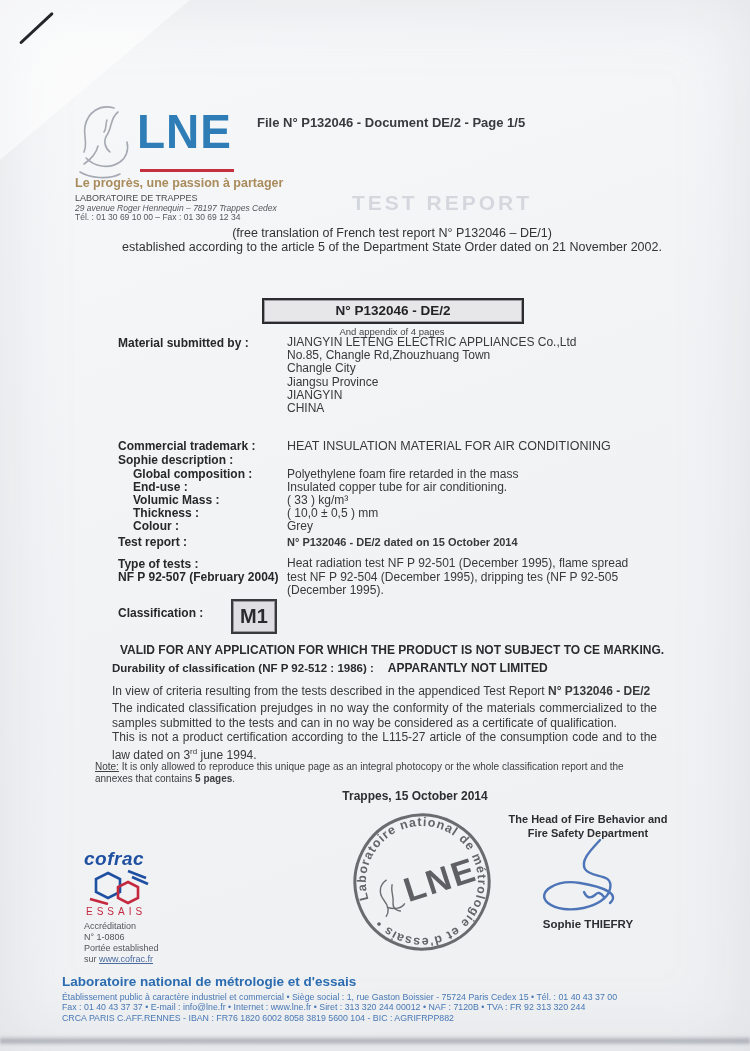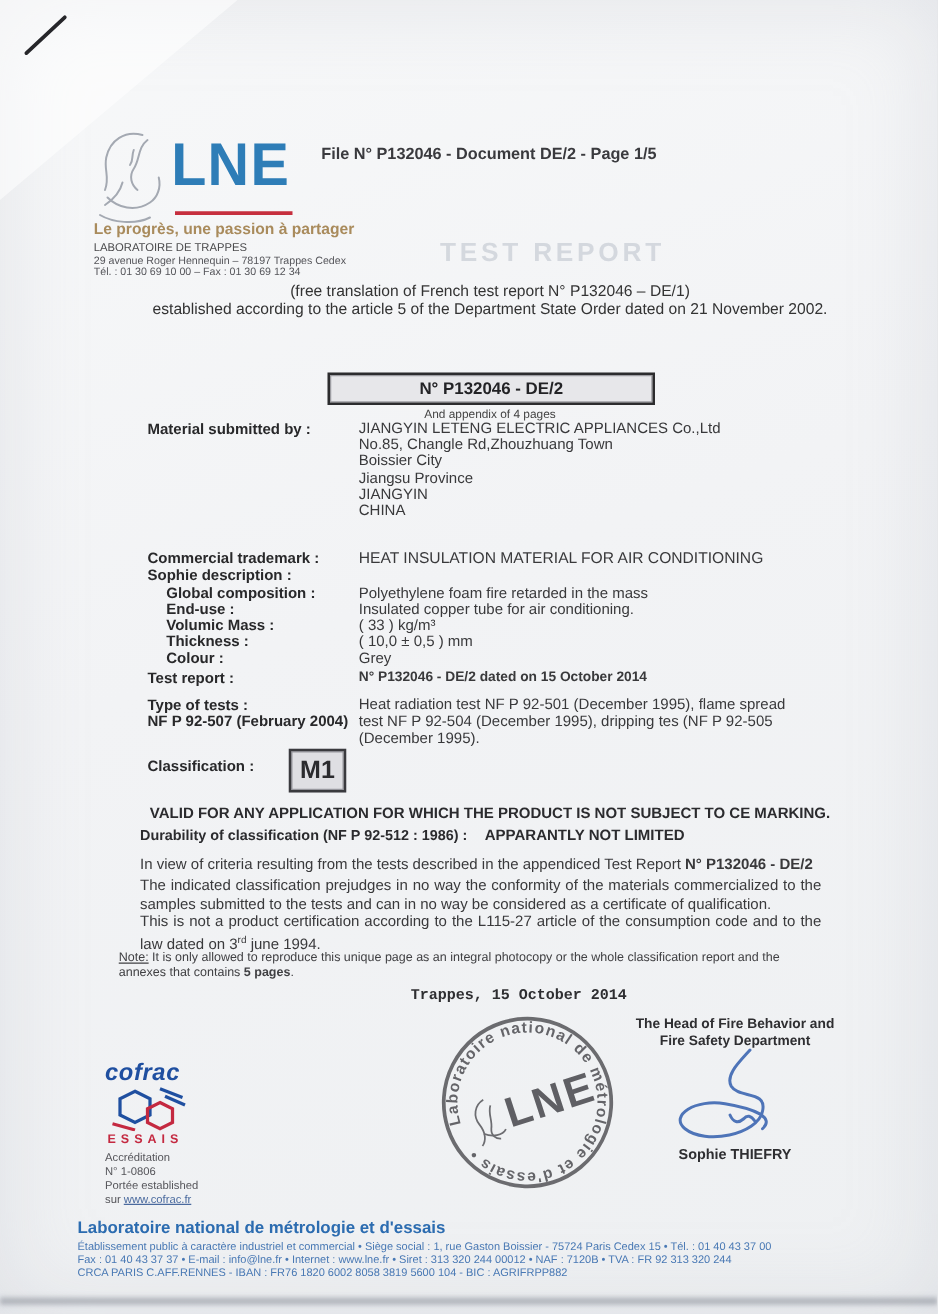--- a/index.html
+++ b/index.html
@@ -15,21 +15,21 @@
   .val{font-size:12px; color:#39393b; white-space:nowrap;}
   .corner-light{left:0;top:0;width:190px;height:160px;
     background:rgba(255,255,255,.55); clip-path:polygon(0 0,100% 0,0 100%);}
   .pen-mark{left:20px;top:42px;width:45px;height:3px;background:#26262a;
     transform:rotate(-43deg); transform-origin:left center; border-radius:2px;}
   .lne-word{left:137px;top:103px;font-size:46px;font-weight:800;letter-spacing:1px;
     color:#2e7db7;transform:scaleY(1.05);transform-origin:top left;}
   .lne-underline{left:140px;top:169px;width:94px;height:3px;background:#c62f3e;}
   .tagline{left:75px;top:176px;font-size:12.5px;font-weight:bold;color:#a98b5c;white-space:nowrap;}
   .lab-name{left:75px;top:193px;font-size:9px;color:#4a4a4c;white-space:nowrap;}
-  .lab-addr{left:75px;top:203px;font-size:8.5px;color:#55555a;white-space:nowrap;}
+  .lab-addr{left:75px;top:203px;font-size:8.5px;color:#55555a;white-space:nowrap;font-style:italic;}
   .lab-tel{left:75px;top:212px;font-size:8.5px;color:#55555a;white-space:nowrap;}
   .file-line{left:257px;top:115px;font-size:13px;font-weight:bold;color:#3a3a3e;white-space:nowrap;}
   .ghost{left:352px;top:191px;font-size:21px;font-weight:bold;letter-spacing:3px;
     color:rgba(150,158,172,.33);white-space:nowrap;}
   .doc-title{top:196px;font-size:22px;font-weight:bold;color:#2d2d30;letter-spacing:.4px;}
   .doc-sub1{top:226px;font-size:12.5px;color:#333;}
   .doc-sub2{top:240px;font-size:12.5px;color:#333;}
   .valid-line{top:270px;font-size:14px;font-weight:bold;text-decoration:underline;color:#252528;}
   .ref-box{left:262px;top:298px;width:258px;height:22px;border:2px solid #2c2c2e;
     background:#e7e7ea; box-shadow:inset 0 0 0 1px #9d9da2;
@@ -40,31 +40,31 @@
   .m1-box{left:231px;top:599px;width:42px;height:31px;border:2px solid #3a3a3e;background:#dfdfe3;
     box-shadow:inset 0 0 0 1px #98989e;text-align:center;line-height:31px;
     font-size:20px;font-weight:800;color:#2b2b2e;}
   .valid-note{top:643px;font-size:12px;font-weight:bold;color:#2b2b2e;}
   .durability{left:112px;top:661px;font-size:11.5px;font-weight:bold;color:#2b2b2e;white-space:nowrap;}
   .durability .dur-val{margin-left:14px;font-size:12px;}
   .criteria{left:112px;top:684px;font-size:12px;color:#39393b;white-space:nowrap;}
   .para{left:112px;width:545px;font-size:12px;line-height:14.6px;color:#39393b;text-align:justify;}
   .note{left:95px;top:761px;width:565px;font-size:10px;line-height:12.3px;color:#404043;}
   .date-place{position:absolute;left:415px;transform:translateX(-50%);top:789px;
-    font-size:12px;font-weight:bold;color:#2e2e31;white-space:nowrap;font-family:Liberation Mono, monospace;}
+    font-size:12px;font-weight:bold;color:#2e2e31;white-space:nowrap;}
   .stamp-wrap{left:337px;top:797px;width:170px;height:170px;transform:rotate(-18deg);}
   .dept{left:503px;top:813px;width:170px;text-align:center;
     font-size:11px;font-weight:bold;color:#2e2e31;line-height:13.5px;}
   .sig-wrap{left:522px;top:836px;}
   .sig-name{left:503px;top:918px;width:170px;text-align:center;
     font-size:11.5px;font-weight:bold;color:#2e2e31;}
   .cofrac-word{left:84px;top:848px;font-size:19px;font-weight:800;color:#1f4fa0;
     font-style:italic;letter-spacing:.5px;}
   .cofrac-hex{left:88px;top:869px;}
-  .cofrac-essais{left:86px;top:906px;font-size:10px;font-weight:bold;color:#c42940;letter-spacing:4px;}
+  .cofrac-essais{left:86px;top:906px;font-size:10px;font-weight:normal;color:#c42940;letter-spacing:4px;}
   .cofrac-acc{left:84px;top:921px;font-size:9px;line-height:11px;color:#55555a;}
   .cofrac-acc a{color:#4a6a9e;}
   .footer-head{left:62px;top:974px;font-size:13.5px;font-weight:bold;color:#2c6cb0;white-space:nowrap;}
   .footer-lines{left:62px;top:992px;width:645px;font-size:8.8px;line-height:10.4px;color:#4878b4;}
   .bottom-shadow{left:0;right:0;top:1036px;height:9px;
     background:linear-gradient(rgba(130,135,145,0),rgba(105,110,122,.5) 55%,rgba(140,145,155,.12));
     filter:blur(1.5px);}
 </style>
 </head>
 <body>
@@ -95,21 +95,21 @@
 
   <div class="ctr doc-sub1">(free translation of French test report N° P132046 – DE/1)</div>
   <div class="ctr doc-sub2">established according to the article 5 of the Department State Order dated on 21 November 2002.</div>
   <div class="abs ref-box">N° P132046 - DE/2</div>
   <div class="ctr appendix">And appendix of 4 pages</div>
 
   <div class="abs lbl" style="left:118px;top:336px;">Material submitted by :</div>
   <div class="abs mat-vals">
     <div>JIANGYIN LETENG ELECTRIC APPLIANCES Co.,Ltd</div>
     <div>No.85, Changle Rd,Zhouzhuang Town</div>
-    <div>Boissier City</div>
+    <div>Changle City</div>
     <div>Jiangsu Province</div>
     <div>JIANGYIN</div>
     <div>CHINA</div>
   </div>
 
   <div class="abs lbl" style="left:118px;top:439px;">Commercial trademark :</div>
   <div class="abs val" style="left:287px;top:439px;font-size:12.5px;">HEAT INSULATION MATERIAL FOR AIR CONDITIONING</div>
 
   <div class="abs lbl" style="left:118px;top:453px;">Sophie description :</div>
 

